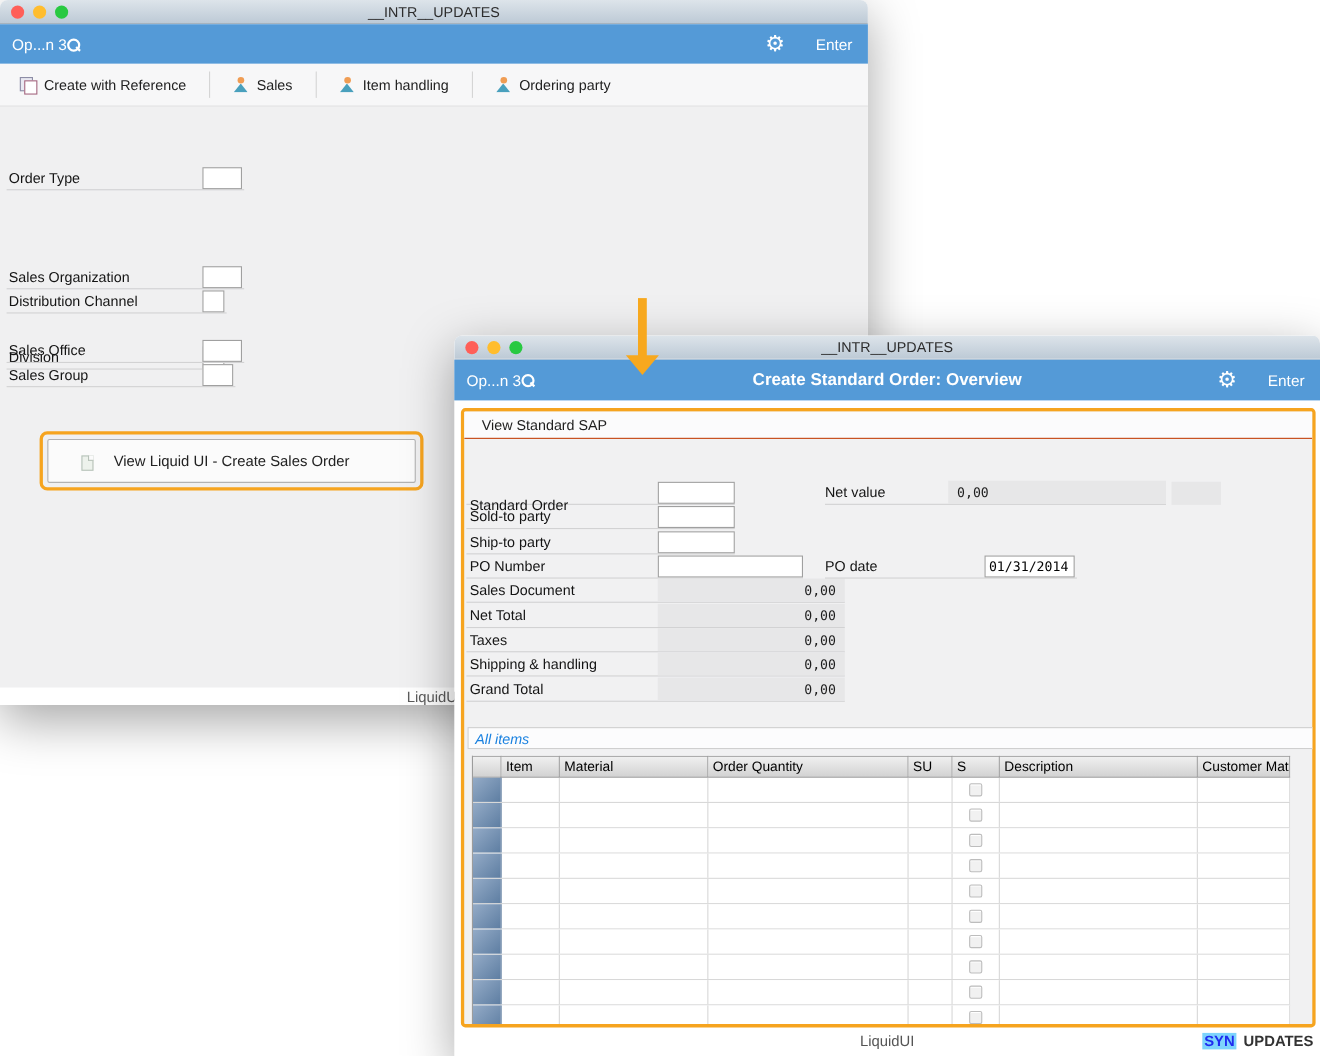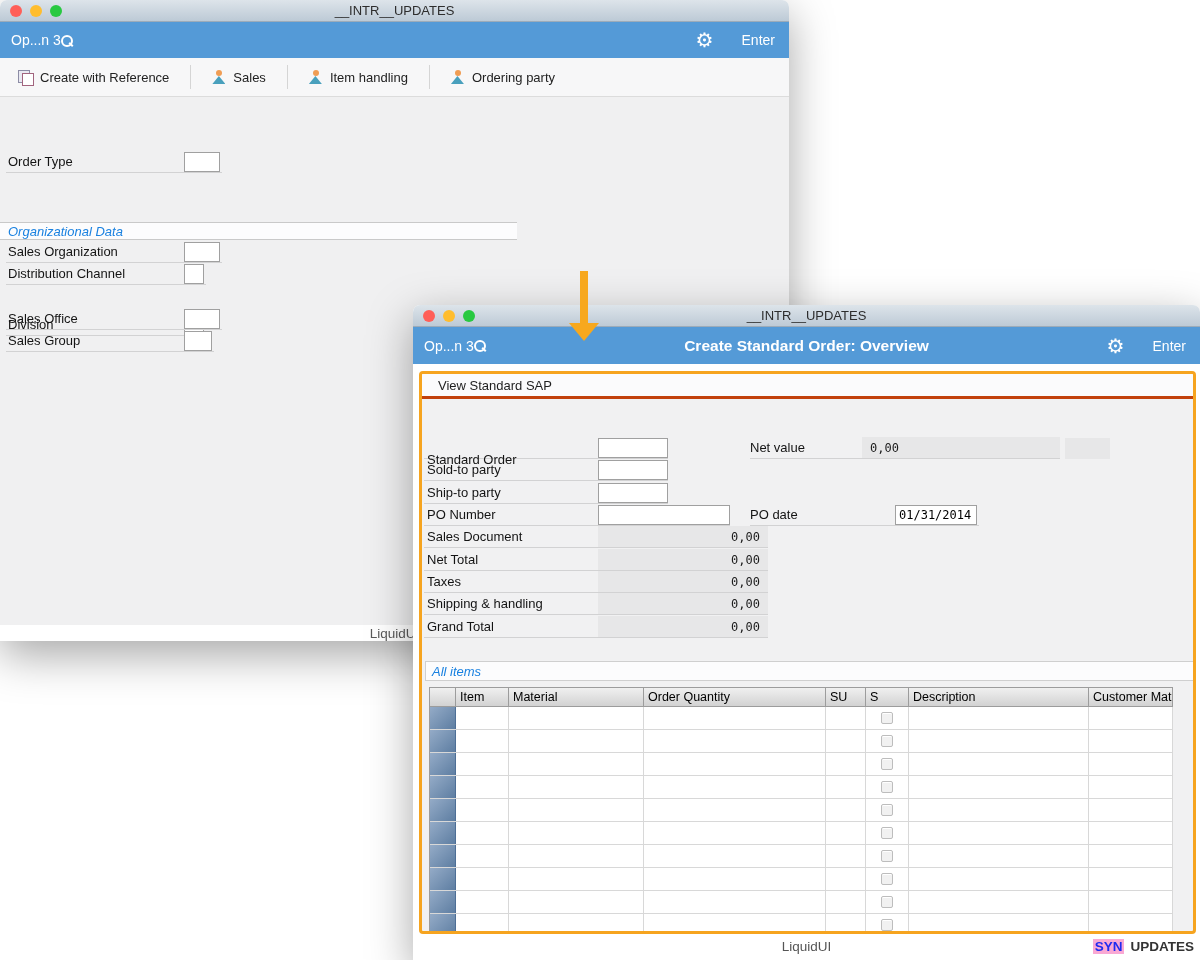--- a/index.html
+++ b/index.html
@@ -49,26 +49,26 @@
   .bw-footer { position:absolute; top:626px; left:0; width:789px; text-align:center; font-size:13.5px; color:#5a5a5a; }
 
   .highlight-frame { position:absolute; border:3px solid #f6a41f; border-radius:7px; padding:4px; }
   .liquid-btn { width:100%; height:100%; background:#fbfbfb; border:1px solid #b2b2b2; border-radius:2px; position:relative; display:flex; align-items:center; justify-content:center; font-size:13.5px; color:#222; cursor:default; }
   .doc-icon { position:absolute; left:30px; top:14px; width:11px; height:14px; background:#edf2ec; border:1px solid #b7c2b9; }
   .doc-icon::after { content:""; position:absolute; right:-1px; top:-1px; width:4px; height:4px; background:#fbfbfb; border-left:1px solid #b7c2b9; border-bottom:1px solid #b7c2b9; }
 
   
   #front-window { left:413px; top:305px; width:787px; height:655px; }
   .orange-box { position:absolute; left:6px; top:66px; width:777px; height:563px; border:3px solid #f6a41f; border-radius:4px; background:#f1f1f2; overflow:hidden; }
-  .sap-toolbar { height:25px; background:#fbfbfc; border-bottom:3px solid #c2410c; display:flex; align-items:center; padding-left:16px; font-size:13px; color:#1e1e1e; }
+  .sap-toolbar { height:25px; background:#fbfbfc; border-bottom:1px solid #c2410c; display:flex; align-items:center; padding-left:16px; font-size:13px; color:#1e1e1e; }
 
   .fw-footer { position:absolute; top:631px; left:0; width:787px; height:24px; }
   .fw-footer .center-text { position:absolute; left:0; right:0; top:3px; text-align:center; font-size:13.5px; color:#555; }
   .brand { position:absolute; right:6px; top:3px; display:flex; align-items:center; gap:6px; font-size:13.5px; font-weight:bold; }
-  .brand .syn { color:#1f2bf0; background:#f9a8d4; padding:0 2px; }
+  .brand .syn { color:#1f2bf0; background:#7dd3fc; padding:0 2px; }
   .brand .updates { color:#333; }
 
   
   .grid { position:absolute; left:7px; top:313px; width:744px; height:244px; overflow:hidden; border-left:1px solid #9c9c9c; }
   .grid-header { display:flex; height:20px; }
   .gh { background:linear-gradient(#f0f0f0,#d2d2d2); border:1px solid #9c9c9c; border-left:none; display:flex; align-items:center; padding-left:4px; font-size:12.5px; color:#000; overflow:hidden; white-space:nowrap; flex:0 0 auto; }
   .grid-body { border-left:1px solid #d8d8d8; margin-left:-1px; }
   .grid-row { display:flex; height:23px; background:#fff; border-bottom:1px solid #d8d8d8; }
   .gc { border-right:1px solid #d8d8d8; flex:0 0 auto; display:flex; }
   .gc.sel { background:linear-gradient(135deg,#94abc7,#5e7ea2); border-right:1px solid #4e6f96; }
@@ -122,23 +122,20 @@
         <span>Ordering party</span>
       </div>
     </div>
   <div class="bw-body">
 
     <div class="field-row" style="left:6px; top:54px; width:216px;">
       <span class="f-label" style="width:178px; padding-left:2px;">Order Type</span>
       <input class="f-input" style="width: 36px;" value="">
     </div>
 
-    <div class="section-band" style="left:0; top:125px; width:517px; height:18px; padding-left:8px;">
-      <span>Organizational Data</span>
-    </div>
     <div id="org-rows">
         <div class="field-row" style="left: 6px; top: 144px; width: 216px;">
           <span class="f-label" style="width: 178px; padding-left: 2px;">Sales Organization</span>
           <input class="f-input" value="" style="width: 36px;">
         </div>
         <div class="field-row" style="left: 6px; top: 166px; width: 200px;">
           <span class="f-label" style="width: 178px; padding-left: 2px;">Distribution Channel</span>
           <input class="f-input" value="" style="width: 20px;">
         </div>
         <div class="field-row" style="left: 6px; top: 189px; width: 200px; margin-top: 28px;">
@@ -148,20 +145,26 @@
         <div class="field-row" style="left: 6px; top: 211px; width: 216px;">
           <span class="f-label" style="width: 178px; padding-left: 2px;">Sales Office</span>
           <input class="f-input" value="" style="width: 36px;">
         </div>
         <div class="field-row" style="left: 6px; top: 233px; width: 208px;">
           <span class="f-label" style="width: 178px; padding-left: 2px;">Sales Group</span>
           <input class="f-input" value="" style="width: 28px;">
         </div>
       </div>
 
+    <div class="highlight-frame" style="left:36px; top:295px; width:349px; height:54px;">
+      <div class="liquid-btn">
+        <span class="doc-icon"></span>
+        <span>View Liquid UI - Create Sales Order</span>
+      </div>
+    </div>
   </div>
   <div class="bw-footer">LiquidUI</div>
 </div>
 
 <div class="window" id="front-window">
   <div class="titlebar">
     <div class="lights">
       <span class="light red"></span>
       <span class="light yellow"></span>
       <span class="light green"></span>

